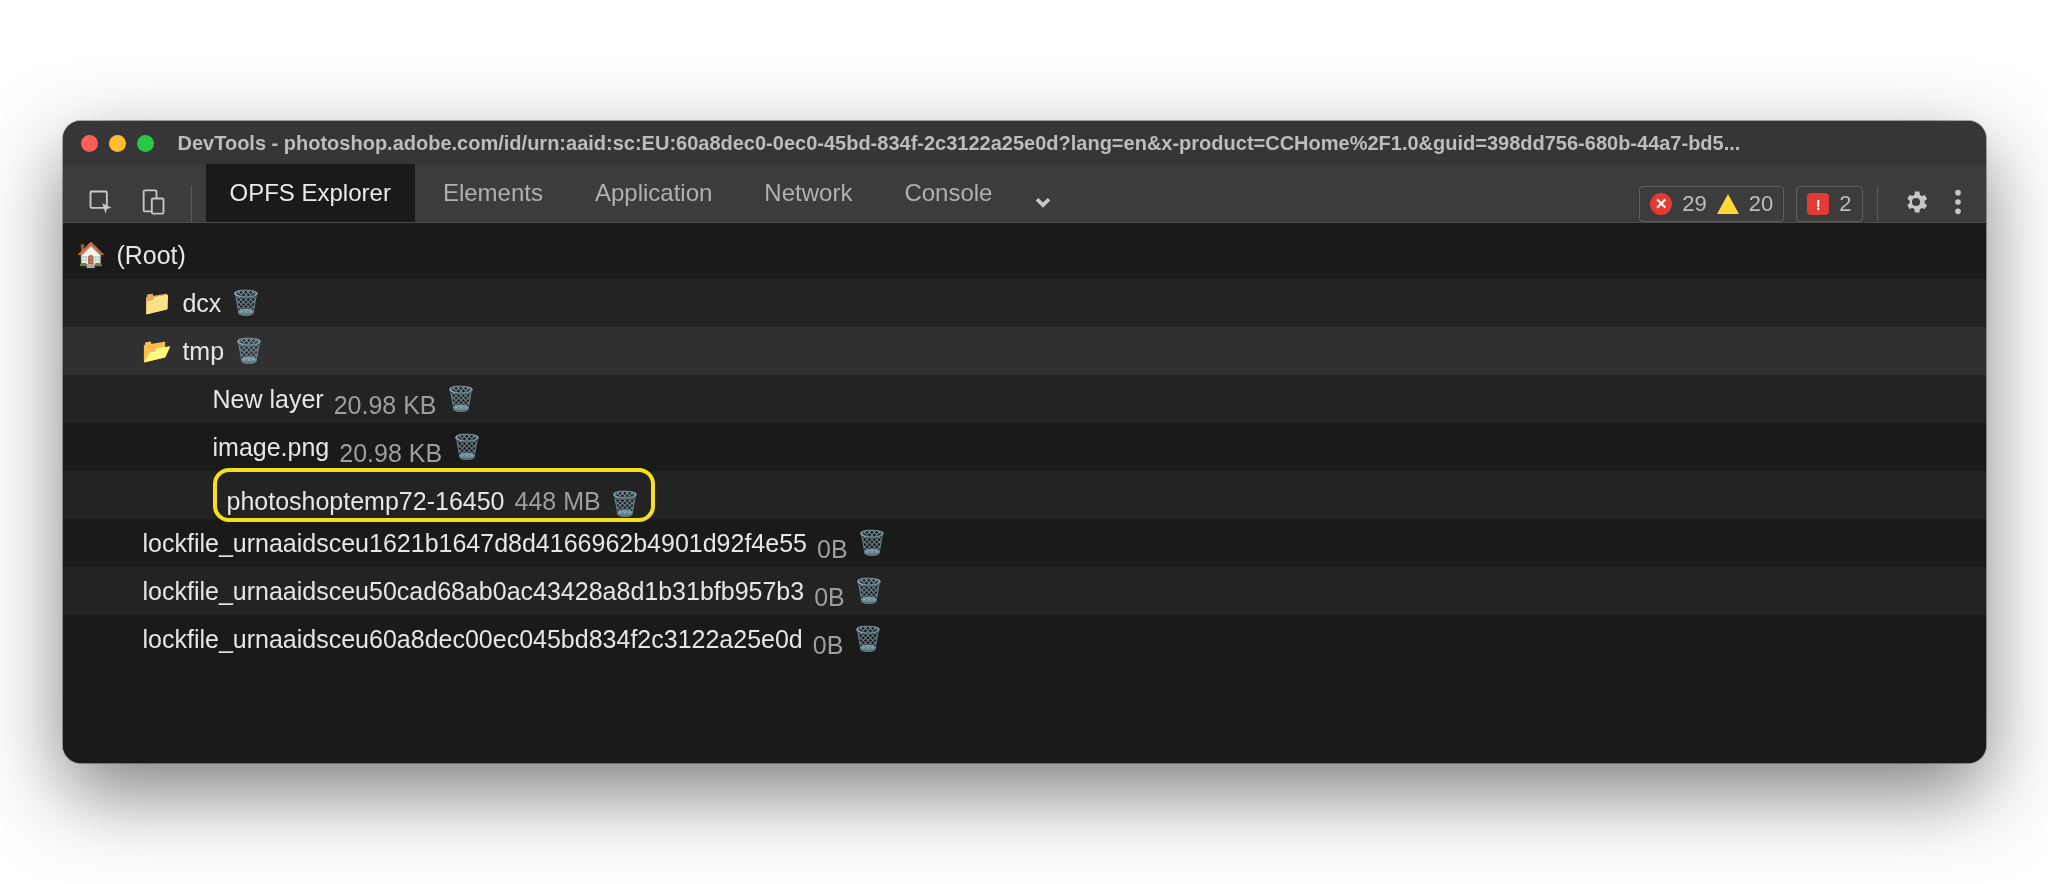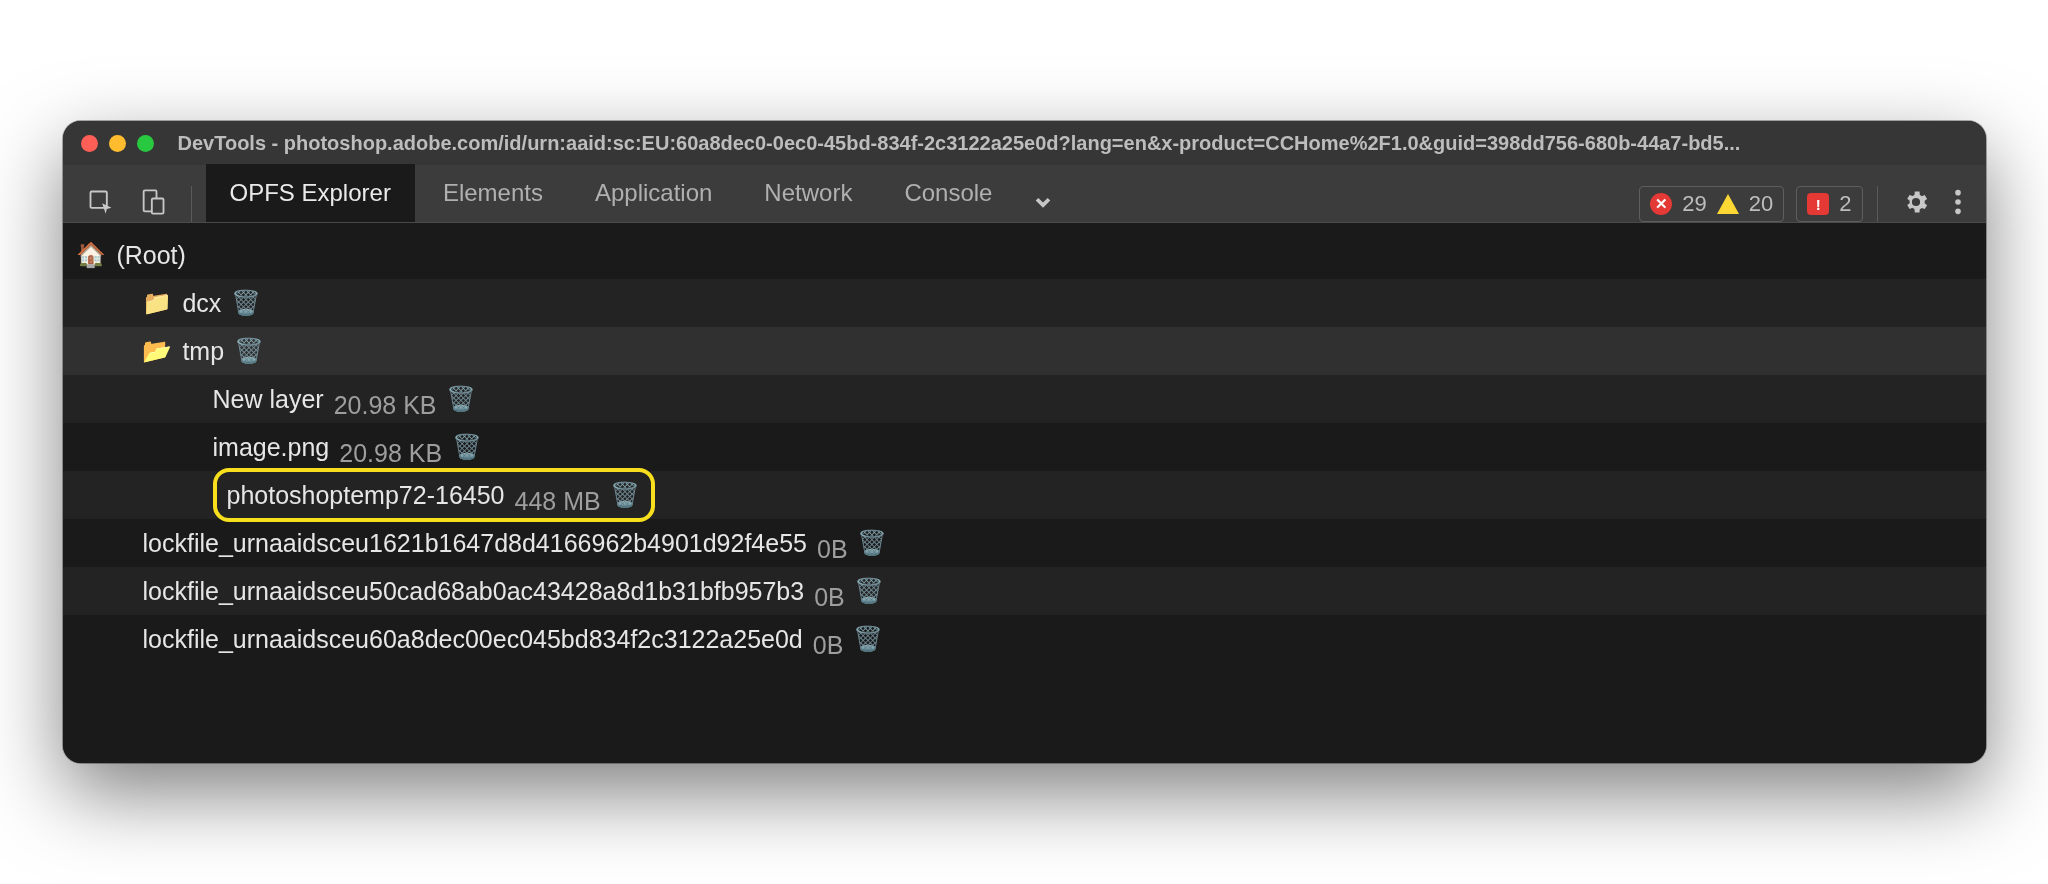--- a/index.html
+++ b/index.html
@@ -130,21 +130,21 @@
   .fname { color: #e6e6e6; }
   .fsize { color: #9e9e9e; margin-top: 13px; }
   .icon { font-size: 24px; line-height: 1; filter: grayscale(0.2); }
   .folder-open { filter: brightness(1.1); }
   .trash { opacity: 0.75; cursor: pointer; }
   .highlight {
     border: 4px solid #f7df1e;
     border-radius: 16px;
     padding: 2px 10px;
     display: inline-flex;
-    align-items: center;
+    align-items: flex-end;
     gap: 10px;
   }
   svg { display: block; }
 </style>
 </head>
 <body>
 
 <div class="window">
 
   <div class="titlebar">

